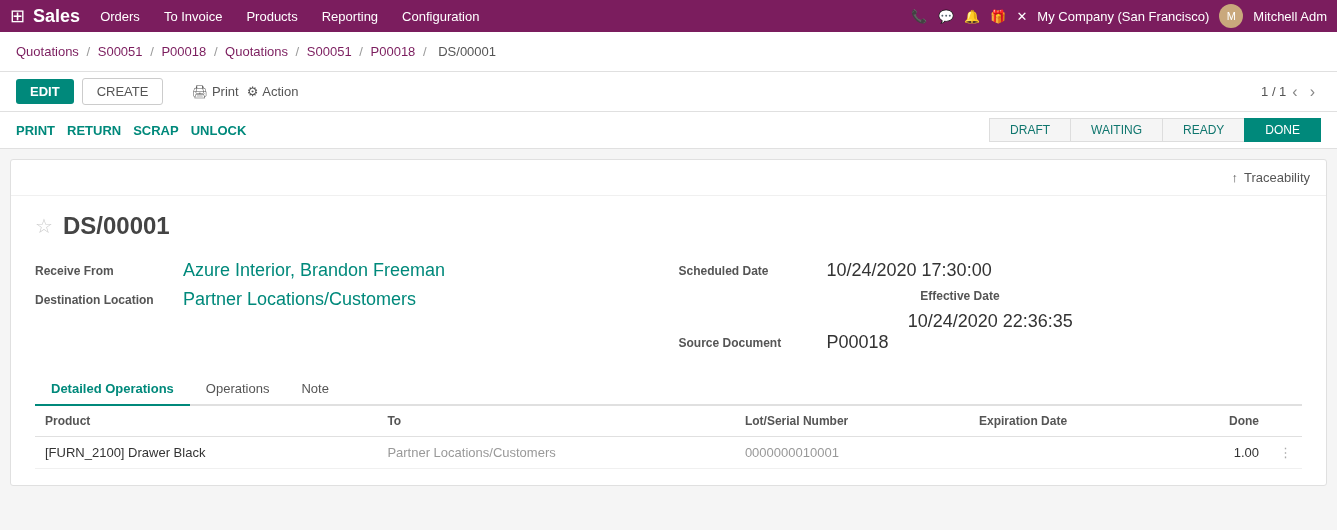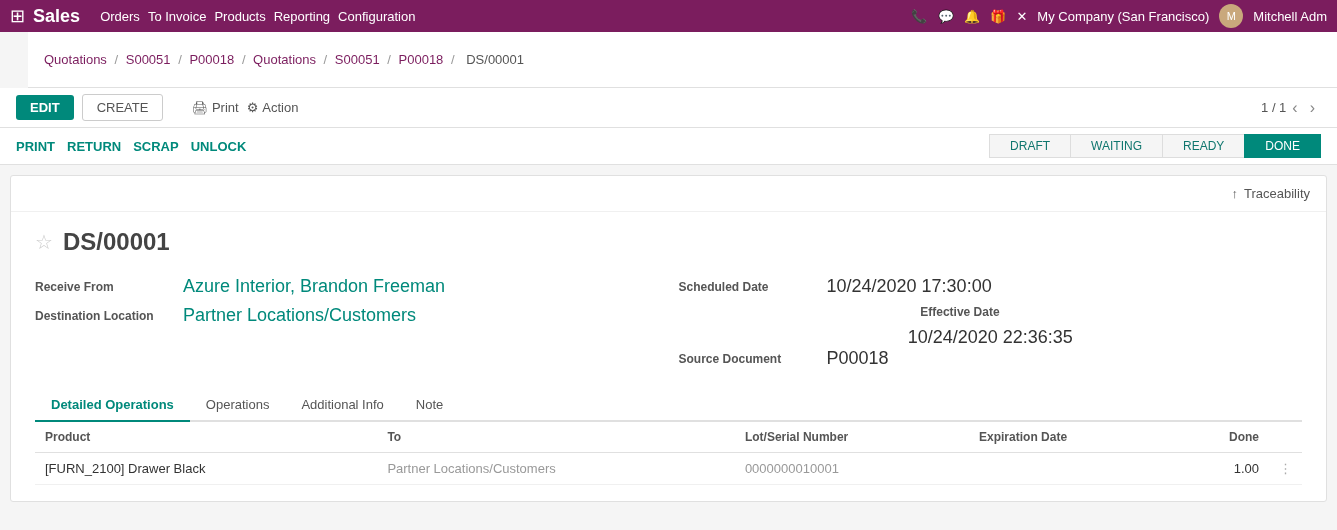--- a/index.html
+++ b/index.html
@@ -2,27 +2,27 @@
 <html><head>
   <meta charset="utf-8">
   <style>
     * { margin: 0; padding: 0; box-sizing: border-box; }
     body { font-family: Arial, sans-serif; font-size: 13px; background: #f5f5f5; color: #333; width: 1337px; height: 530px; overflow: hidden; }
 
     
     .topbar { background: #7B1D5E; height: 32px; display: flex; align-items: center; padding: 0 10px; color: white; }
     .topbar-grid { font-size: 18px; margin-right: 8px; cursor: pointer; }
     .topbar-brand { font-size: 18px; font-weight: bold; color: white; margin-right: 20px; }
-    .topbar-nav { display: flex; gap: 8px; flex: 1; }
+    .topbar-nav { display: flex; gap: 24px; flex: 1; }
     .topbar-nav a { color: white; text-decoration: none; font-size: 13px; }
     .topbar-icons { display: flex; gap: 10px; align-items: center; color: white; font-size: 13px; }
     .avatar { width: 24px; height: 24px; border-radius: 50%; background: #c9a87c; display: inline-flex; align-items: center; justify-content: center; font-size: 11px; color: white; }
 
     
-    .breadcrumb-bar { background: white; padding: 20px 16px; border-bottom: 1px solid #e0e0e0; font-size: 13px; color: #7B1D5E; margin-left: 28px; }
+    .breadcrumb-bar { background: white; padding: 12px 16px; border-bottom: 1px solid #e0e0e0; font-size: 13px; color: #7B1D5E; }
     .breadcrumb-bar span { color: #999; margin: 0 4px; }
 
     
     .toolbar { background: white; padding: 6px 16px; display: flex; align-items: center; border-bottom: 1px solid #e0e0e0; gap: 8px; }
     .btn-edit { background: #00897B; color: white; border: none; padding: 5px 14px; border-radius: 3px; font-size: 13px; font-weight: bold; cursor: pointer; }
     .btn-create { background: white; color: #555; border: 1px solid #ccc; padding: 5px 14px; border-radius: 3px; font-size: 13px; cursor: pointer; }
     .btn-print { background: none; border: none; color: #555; font-size: 13px; cursor: pointer; display: flex; align-items: center; gap: 4px; margin-left: 20px; }
     .btn-action { background: none; border: none; color: #555; font-size: 13px; cursor: pointer; display: flex; align-items: center; gap: 4px; }
     .pagination { margin-left: auto; display: flex; align-items: center; color: #555; font-size: 13px; }
     .pag-btn { background: none; border: none; font-size: 16px; cursor: pointer; color: #888; padding: 2px 6px; }
@@ -178,21 +178,20 @@
           <div class="form-row">
             <span class="form-label">Source Document</span>
             <span class="form-value plain">P00018</span>
           </div>
         </div>
       </div>
 
       <div class="tabs">
         <div class="tab active">Detailed Operations</div>
         <div class="tab">Operations</div>
-        <div class="tab">Additional Info</div>
         <div class="tab">Note</div>
       </div>
 
       <table class="data-table">
         <thead>
           <tr>
             <th>Product</th>
             <th>To</th>
             <th>Lot/Serial Number</th>
             <th>Expiration Date</th>

